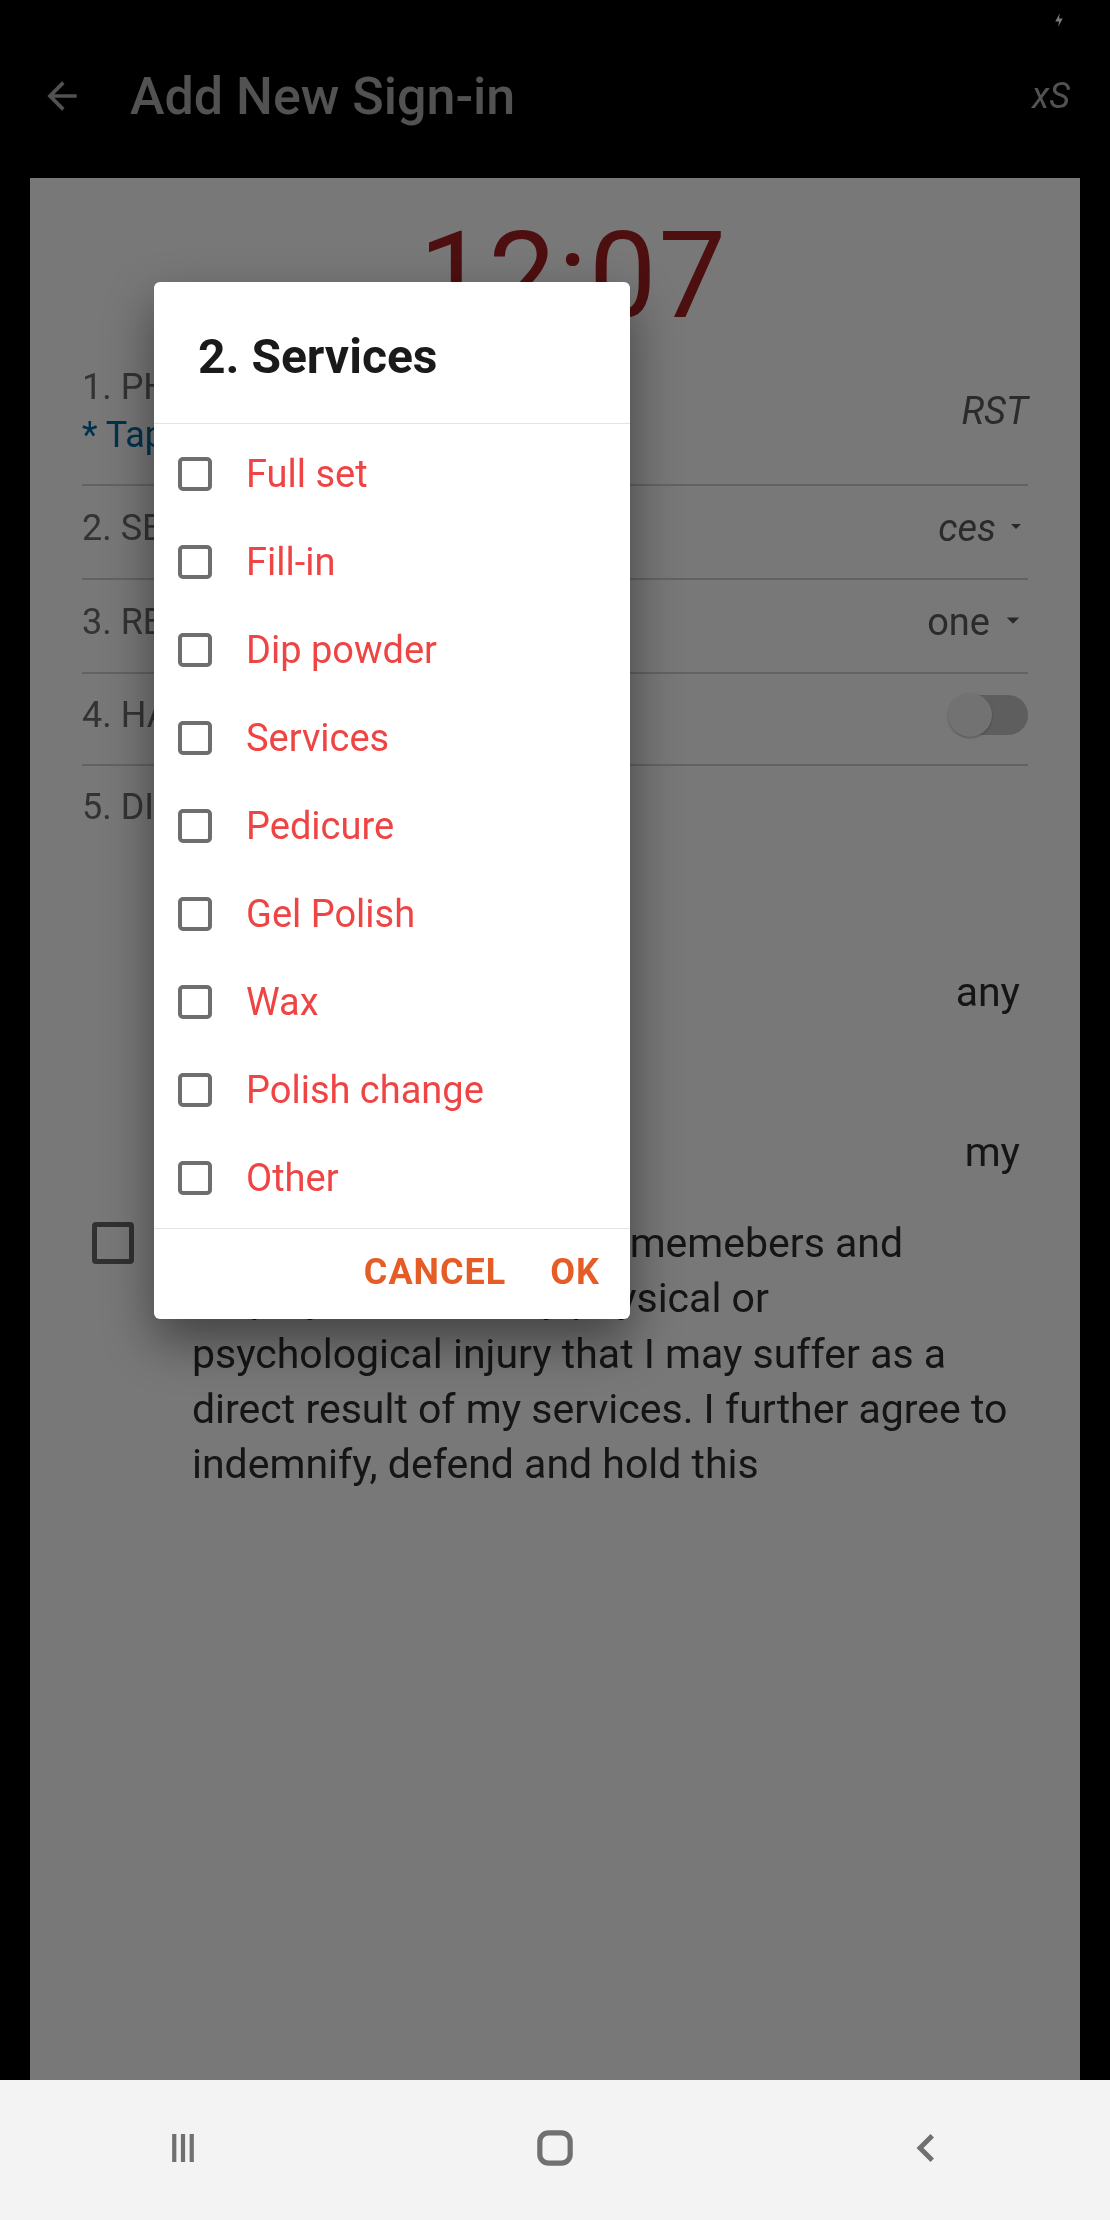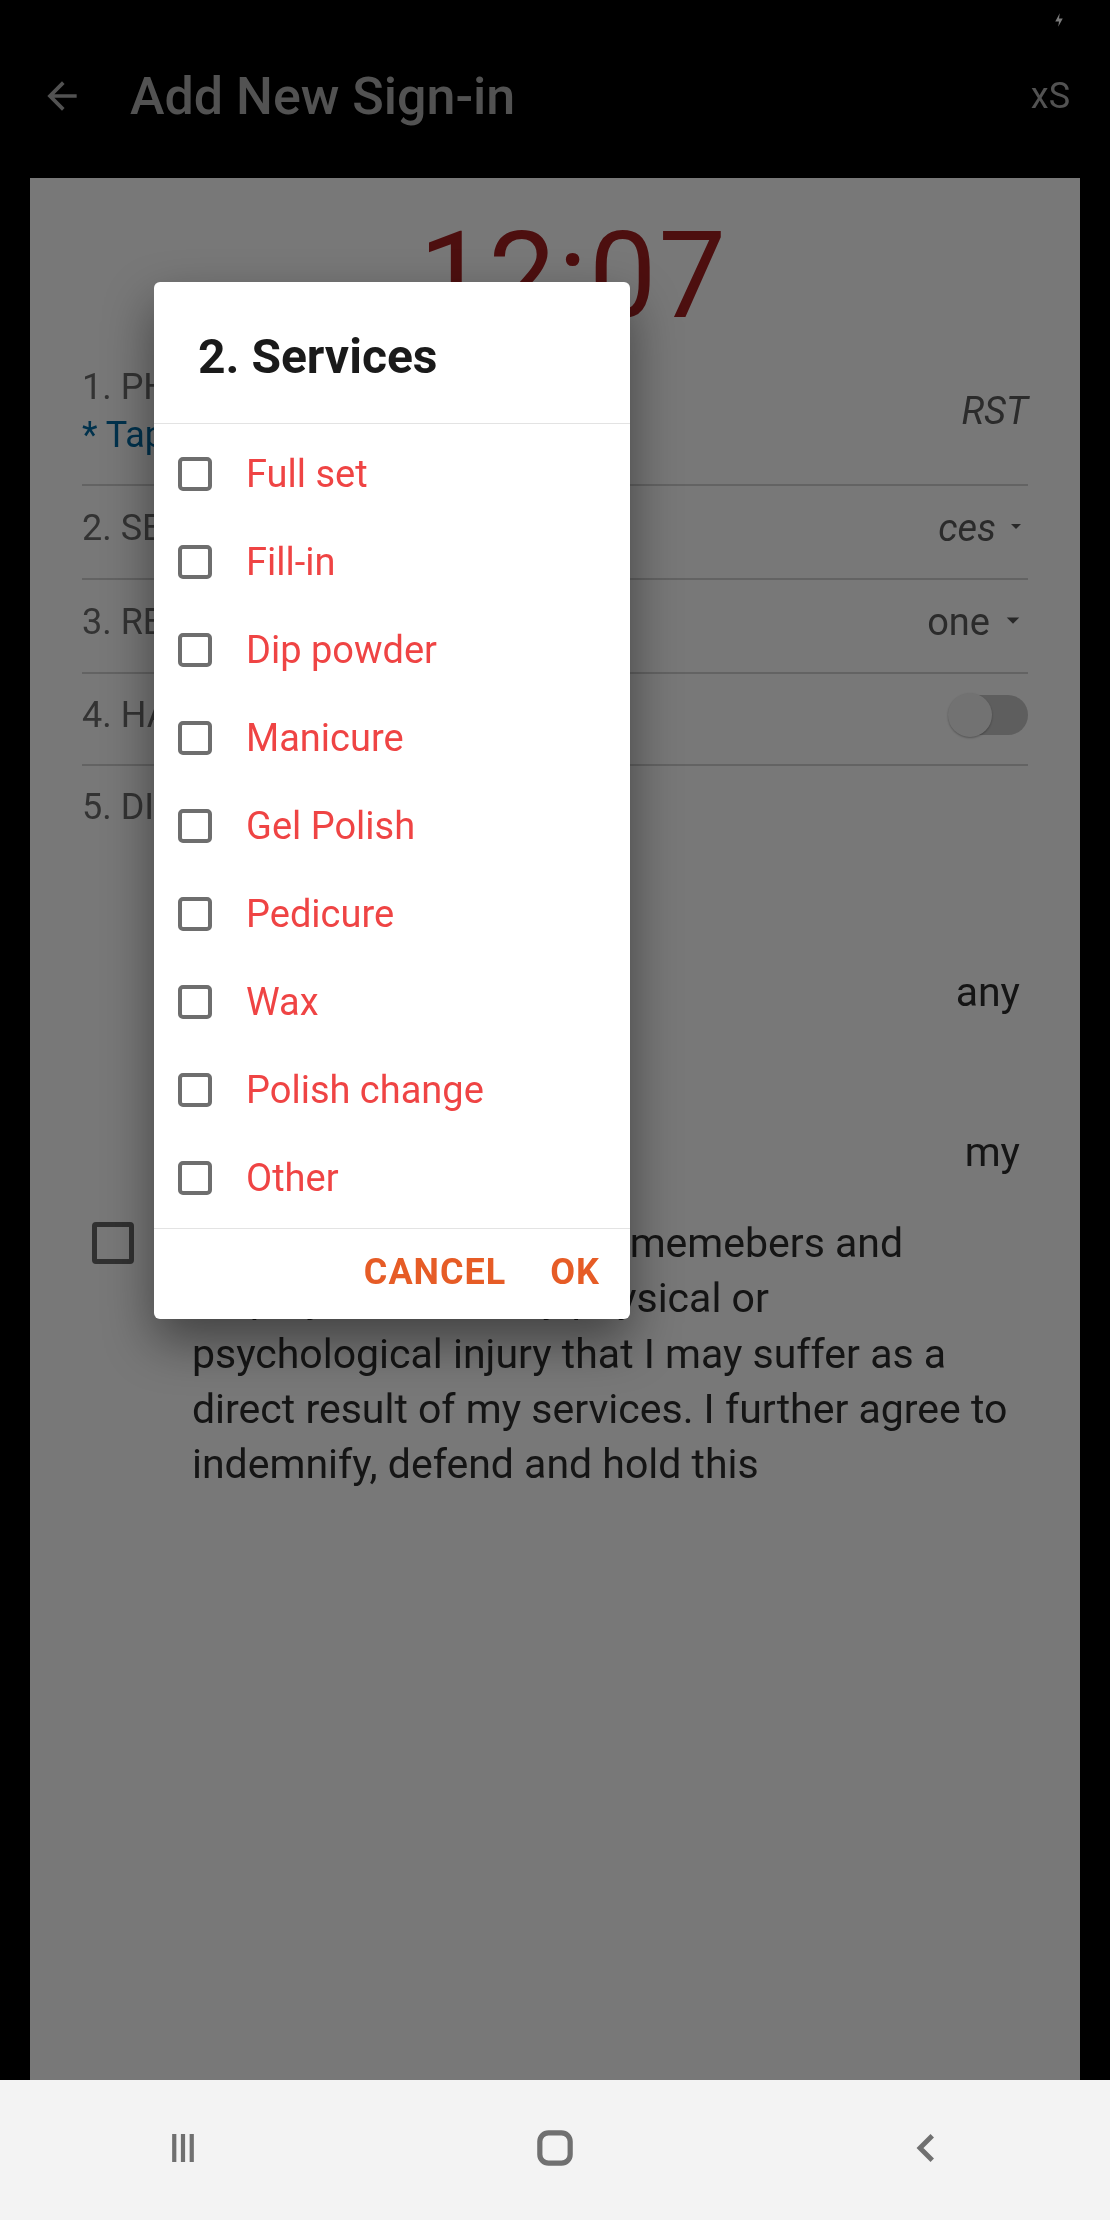--- a/index.html
+++ b/index.html
@@ -6,21 +6,21 @@
   html,body { width:1110px; height:2220px; font-family:Roboto,"Helvetica Neue",Arial,sans-serif; background:#000; overflow:hidden; }
 
   
   .statusbar { height:44px; background:#000; color:#fff; display:flex; justify-content:flex-end; align-items:center; padding-right:42px; }
   .statusbar svg { width:18px; height:26px; }
 
   
   .appbar { height:104px; display:flex; align-items:center; padding:0 40px; color:#ababab; }
   .appbar .back { width:44px; height:44px; display:flex; align-items:center; justify-content:center; }
   .appbar .title { font-size:52px; font-weight:500; margin-left:46px; flex:1; }
-  .appbar .action { font-size:36px; font-weight:400; }
+  .appbar .action { font-size:36px; font-weight:400;font-style:italic; }
 
   
   .panel-wrap { position:absolute; top:178px; left:30px; right:30px; bottom:0; background:#fafafa; color:#535353; overflow:hidden; }
   .time { font-family:Roboto,sans-serif; font-size:120px; font-weight:400; color:#a22020; text-align:center; margin-top:28px; letter-spacing:2px;padding-left:37px; }
   .fields { padding:0 52px; }
   .field { border-bottom:2px solid #d0d0d0; padding:20px 0 28px; }
   .field .label { font-size:36px; color:#6c6c6c; }
   .field .hint  { font-size:36px; color:#0369a1; margin-top:6px; }
   .field .row { display:flex; justify-content:space-between; align-items:center; }
   .field .val { font-size:38px; font-style:italic; color:#5a5a5a; }
@@ -142,29 +142,29 @@
       <div class="item">
         <div class="chk"></div>
         <div class="lbl">Fill-in</div>
       </div>
       <div class="item">
         <div class="chk"></div>
         <div class="lbl">Dip powder</div>
       </div>
       <div class="item">
         <div class="chk"></div>
-        <div class="lbl">Manicure</div>
+        <div class="lbl">Services</div>
+      </div>
+      <div class="item">
+        <div class="chk"></div>
+        <div class="lbl">Pedicure</div>
       </div>
       <div class="item">
         <div class="chk"></div>
         <div class="lbl">Gel Polish</div>
-      </div>
-      <div class="item">
-        <div class="chk"></div>
-        <div class="lbl">Pedicure</div>
       </div>
       <div class="item">
         <div class="chk"></div>
         <div class="lbl">Wax</div>
       </div>
       <div class="item">
         <div class="chk"></div>
         <div class="lbl">Polish change</div>
       </div>
       <div class="item">

